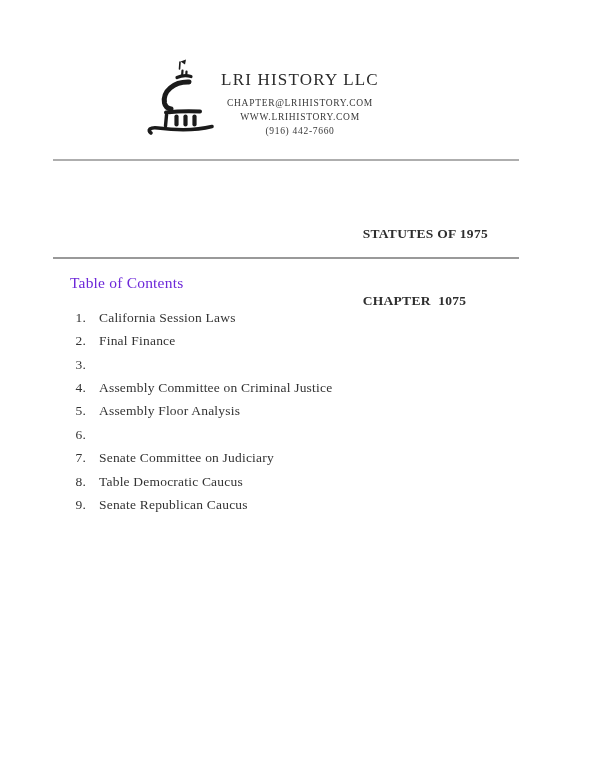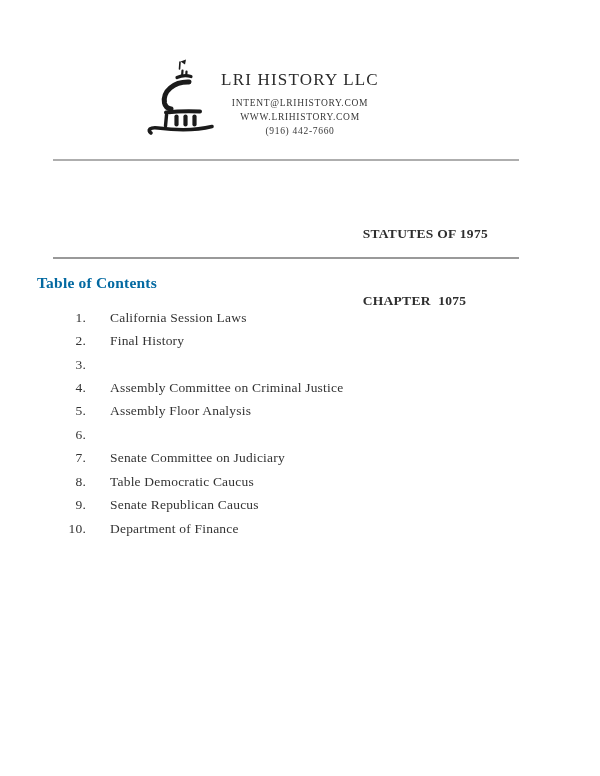--- a/index.html
+++ b/index.html
@@ -57,24 +57,24 @@
     font-size: 13.5px;
     line-height: 22.2px;
     letter-spacing: 0.3px;
     color: #2e2e2e;
     white-space: pre;
   }
 
   
   .toc-title {
     position: absolute;
-    left: 37px; top: 274px;
-    font-weight: bold;
+    left: 70px; top: 274px;
+    font-weight: normal;
     font-size: 15.5px;
-    color: #0369a1;
+    color: #6d28d9;
     letter-spacing: 0.2px;
   }
   .toc-list {
     position: absolute;
     left: 53px; top: 306px;
     width: 420px;
   }
   .toc-row {
     display: flex;
     height: 23.45px;
@@ -82,21 +82,21 @@
     font-size: 13.5px;
     color: #333333;
     letter-spacing: 0.2px;
   }
   .toc-num {
     width: 33px;
     text-align: right;
     flex: 0 0 33px;
   }
   .toc-label {
-    margin-left: 24px;
+    margin-left: 13px;
   }
 </style>
 </head>
 <body>
 
 <div class="page">
 
   <svg class="logo" viewBox="0 0 84 80" fill="none" stroke="#1b1b1b" stroke-linecap="round">
 
     <path d="M44.5 3.5 L50 1.5 L49 6.5 Z" fill="#1b1b1b" stroke="none"></path>
@@ -114,21 +114,21 @@
 
     <path d="M40.5 58.5 L40.5 66.5" stroke-width="4.2"></path>
     <path d="M49.5 58.5 L49.5 66.5" stroke-width="4.2"></path>
     <path d="M58.5 58.5 L58.5 66.5" stroke-width="4.2"></path>
 
     <path d="M15 75 C 11 72, 14 69, 22 70 C 42 72.5, 62 72, 76 68.5" stroke-width="3.6"></path>
   </svg>
 
   <div class="header-text">
     <div class="company-name">LRI HISTORY LLC</div>
-    <div class="contact-line">INTENT@LRIHISTORY.COM</div>
+    <div class="contact-line">CHAPTER@LRIHISTORY.COM</div>
     <div class="contact-line">WWW.LRIHISTORY.COM</div>
     <div class="contact-line">(916) 442-7660</div>
   </div>
 
   <div class="rule rule-1"></div>
 
   <div class="reference">
     <div>STATUTES OF 1975</div>
     <div>CHAPTER  1075</div>
   </div>
@@ -137,21 +137,21 @@
 
   <div class="toc-title">Table of Contents</div>
 
   <div class="toc-list">
     <div class="toc-row">
       <span class="toc-num">1.</span>
       <span class="toc-label">California Session Laws</span>
     </div>
     <div class="toc-row">
       <span class="toc-num">2.</span>
-      <span class="toc-label">Final History</span>
+      <span class="toc-label">Final Finance</span>
     </div>
     <div class="toc-row">
       <span class="toc-num">3.</span>
     </div>
     <div class="toc-row">
       <span class="toc-num">4.</span>
       <span class="toc-label">Assembly Committee on Criminal Justice</span>
     </div>
     <div class="toc-row">
       <span class="toc-num">5.</span>
@@ -165,19 +165,15 @@
       <span class="toc-label">Senate Committee on Judiciary</span>
     </div>
     <div class="toc-row">
       <span class="toc-num">8.</span>
       <span class="toc-label">Table Democratic Caucus</span>
     </div>
     <div class="toc-row">
       <span class="toc-num">9.</span>
       <span class="toc-label">Senate Republican Caucus</span>
     </div>
-    <div class="toc-row">
-      <span class="toc-num">10.</span>
-      <span class="toc-label">Department of Finance</span>
-    </div>
   </div>
 
 </div>
 
 </body></html>

